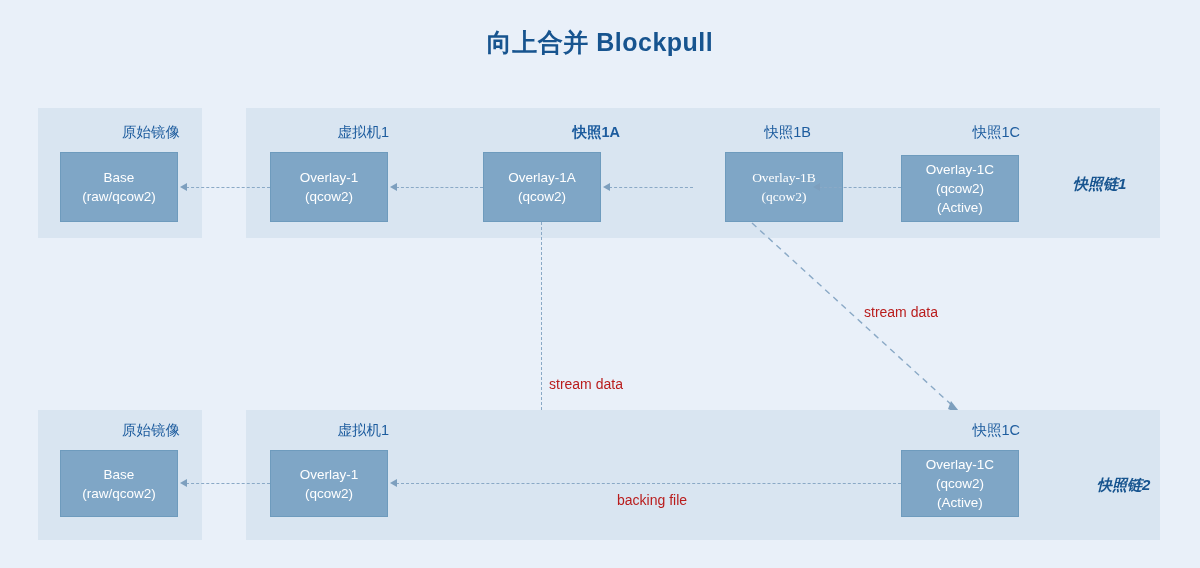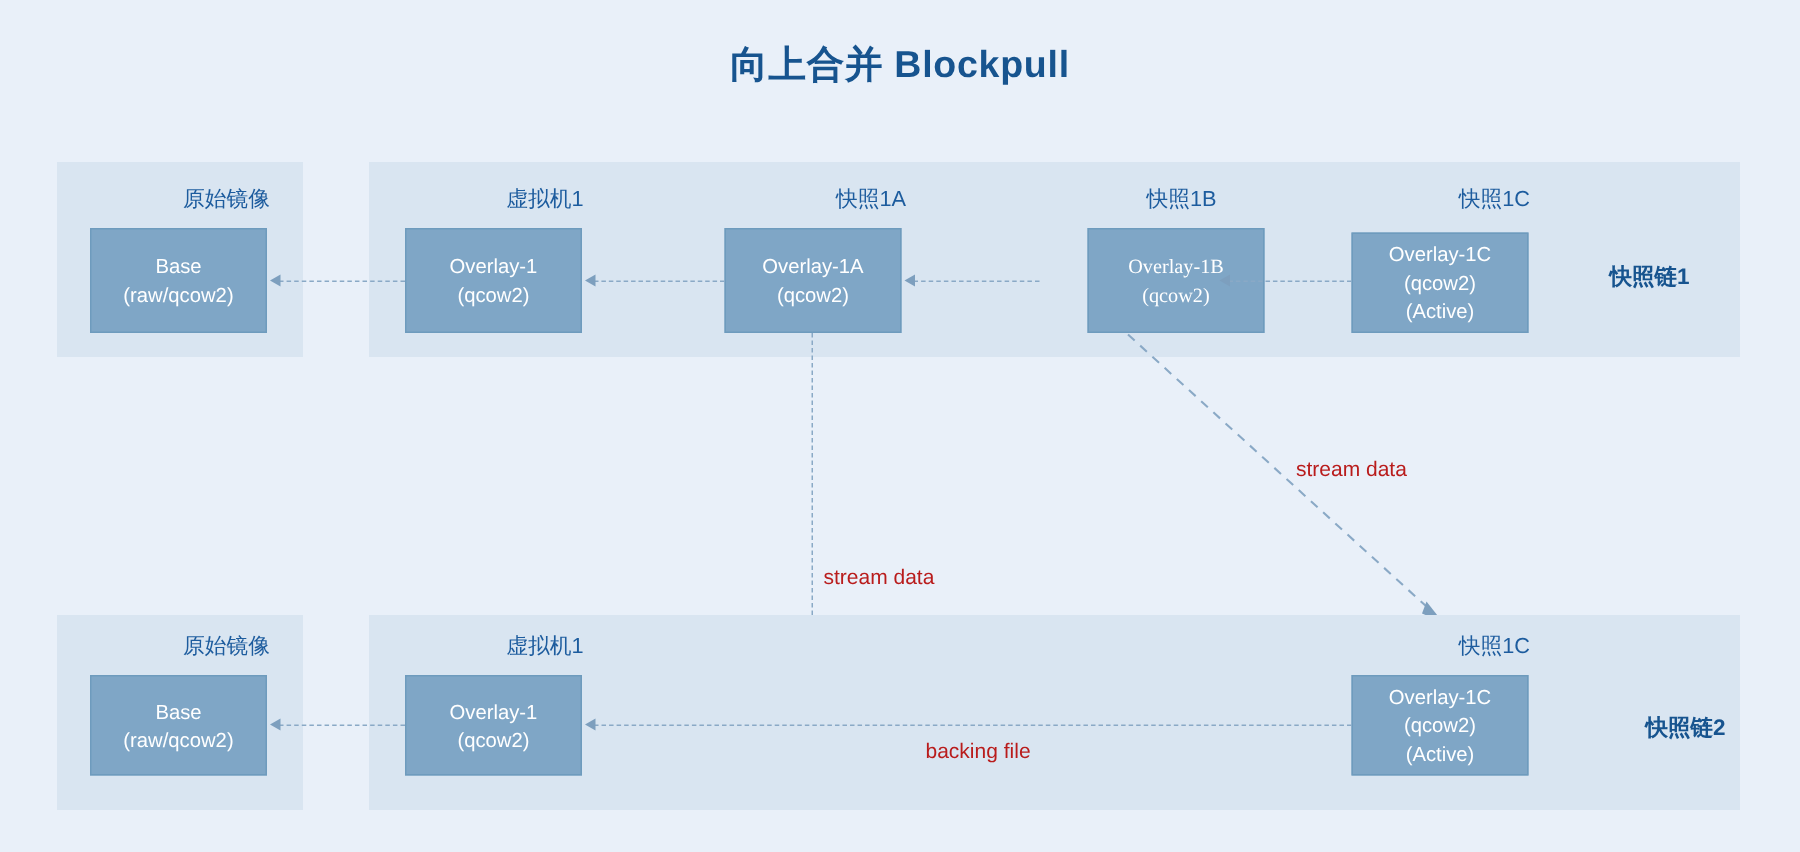--- a/index.html
+++ b/index.html
@@ -56,20 +56,21 @@
     text-align: right;
     white-space: nowrap;
   }
   
   .chain-label {
     position: absolute;
     color: #17548f;
     font-size: 15px;
     font-weight: bold;
     white-space: nowrap;
+    font-style: italic;
   }
   
   .edge-label {
     position: absolute;
     color: #b91c1c;
     font-size: 14px;
     white-space: nowrap;
   }
   
   .conn-h {
@@ -108,21 +109,21 @@
 
 <div id="canvas">
 
   <div class="title">向上合并 Blockpull</div>
 
   <div class="panel" style="left:38px; top:108px; width:164px; height:130px;"></div>
   <div class="panel" style="left:246px; top:108px; width:914px; height:130px;"></div>
 
   <div class="caption" style="left:60px; top:123px; width:120px;">原始镜像</div>
   <div class="caption" style="left:269px; top:123px; width:120px;">虚拟机1</div>
-  <div class="caption" style="left:484px; top:123px; width:120px;">快照1A</div>
+  <div class="caption" style="left:500px; top:123px; width:120px;font-weight:bold;">快照1A</div>
   <div class="caption" style="left:691px; top:123px; width:120px;">快照1B</div>
   <div class="caption" style="left:900px; top:123px; width:120px;">快照1C</div>
 
   <div class="node" style="left:60px; top:152px; width:118px; height:70px;">Base
 (raw/qcow2)</div>
   <div class="node" style="left:270px; top:152px; width:118px; height:70px;">Overlay-1
 (qcow2)</div>
   <div class="node" style="left:483px; top:152px; width:118px; height:70px;">Overlay-1A
 (qcow2)</div>
   <div class="node" style="left:725px; top:152px; width:118px; height:70px;font-family:Liberation Serif, serif;">Overlay-1B

